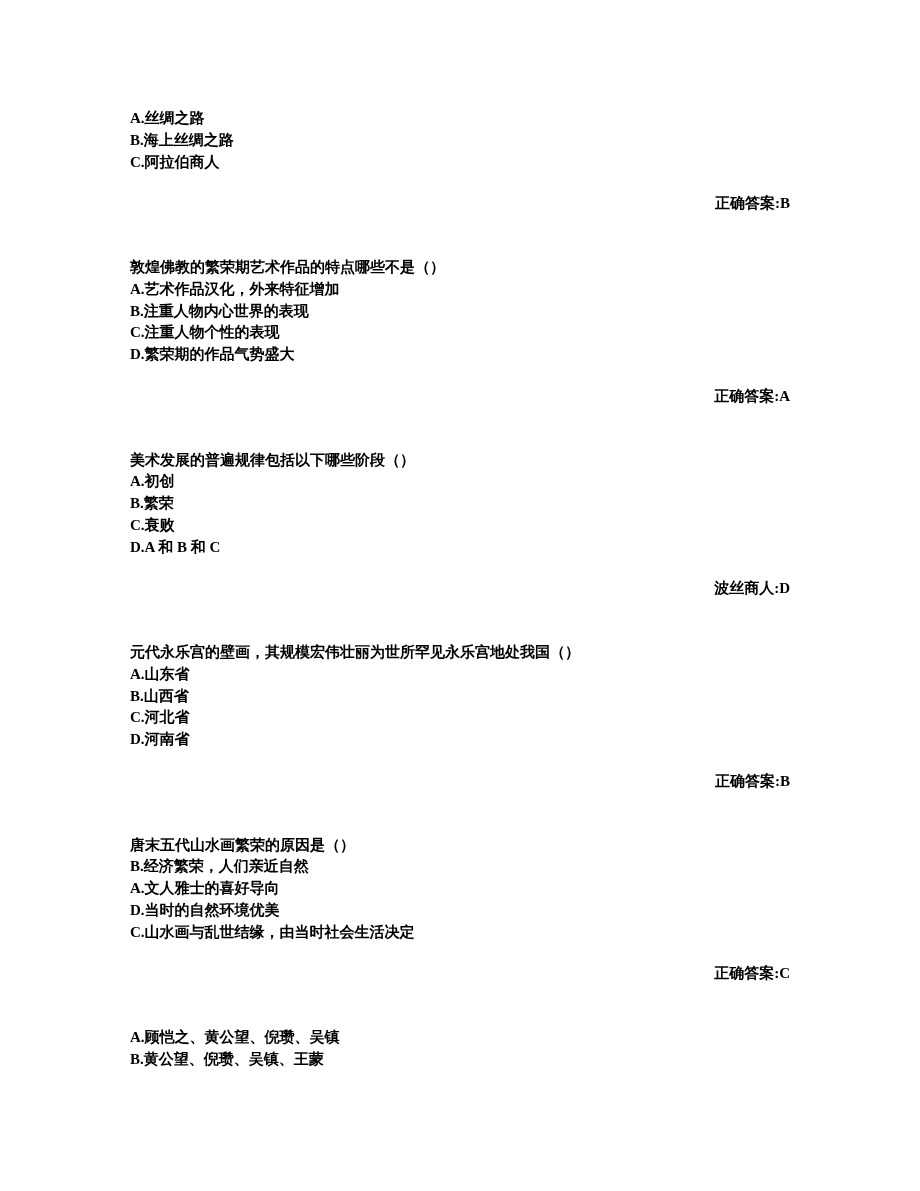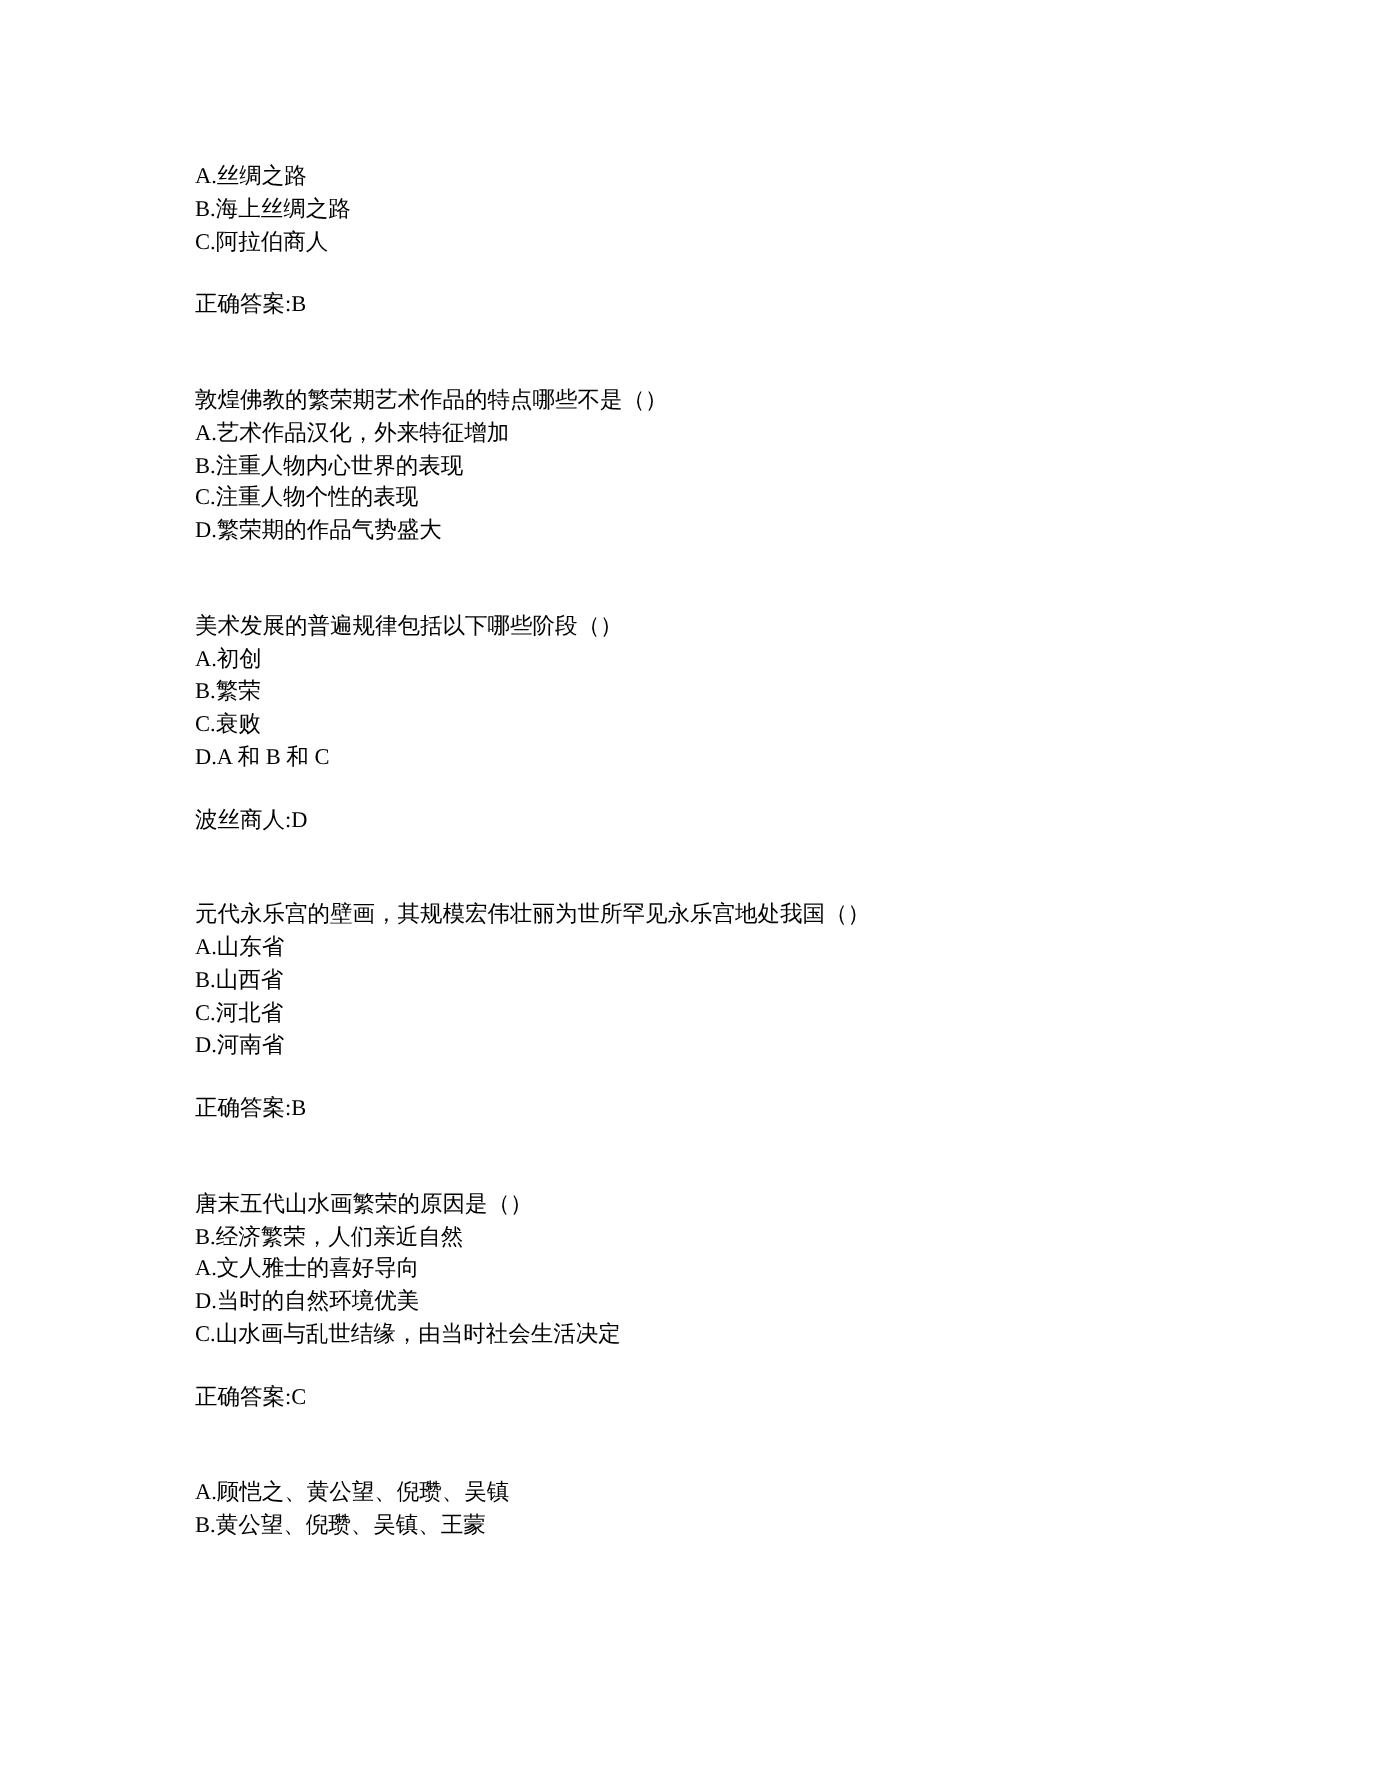--- a/index.html
+++ b/index.html
@@ -1,37 +1,39 @@
 <!DOCTYPE html>
 <html><head>
   <meta charset="utf-8">
   <style>
     * {
       margin: 0;
       padding: 0;
       box-sizing: border-box;
+      font-weight: bold;
     }
     body {
       width: 920px;
       height: 1191px;
       background: #ffffff;
       font-family: "SimSun", "宋体", serif;
       font-size: 15px;
       line-height: 1.45;
       color: #000000;
       padding: 108px 130px 60px 130px;
     }
     .question-block {
       margin-bottom: 42px;
     }
     .option {
       display: block;
     }
     .answer {
       margin-top: 20px;
+      text-align: right;
     }
     .question-stem {
       display: block;
     }
   </style>
 </head>
 <body>
 
 <div class="question-block">
   <span class="option">A.丝绸之路</span>
@@ -39,20 +41,21 @@
   <span class="option">C.阿拉伯商人</span>
   <div class="answer">正确答案:B</div>
 </div>
 
 <div class="question-block">
   <span class="question-stem">敦煌佛教的繁荣期艺术作品的特点哪些不是（）</span>
   <span class="option">A.艺术作品汉化，外来特征增加</span>
   <span class="option">B.注重人物内心世界的表现</span>
   <span class="option">C.注重人物个性的表现</span>
   <span class="option">D.繁荣期的作品气势盛大</span>
+  <div class="answer">正确答案:A</div>
 </div>
 
 <div class="question-block">
   <span class="question-stem">美术发展的普遍规律包括以下哪些阶段（）</span>
   <span class="option">A.初创</span>
   <span class="option">B.繁荣</span>
   <span class="option">C.衰败</span>
   <span class="option">D.A 和 B 和 C</span>
   <div class="answer">波丝商人:D</div>
 </div>

